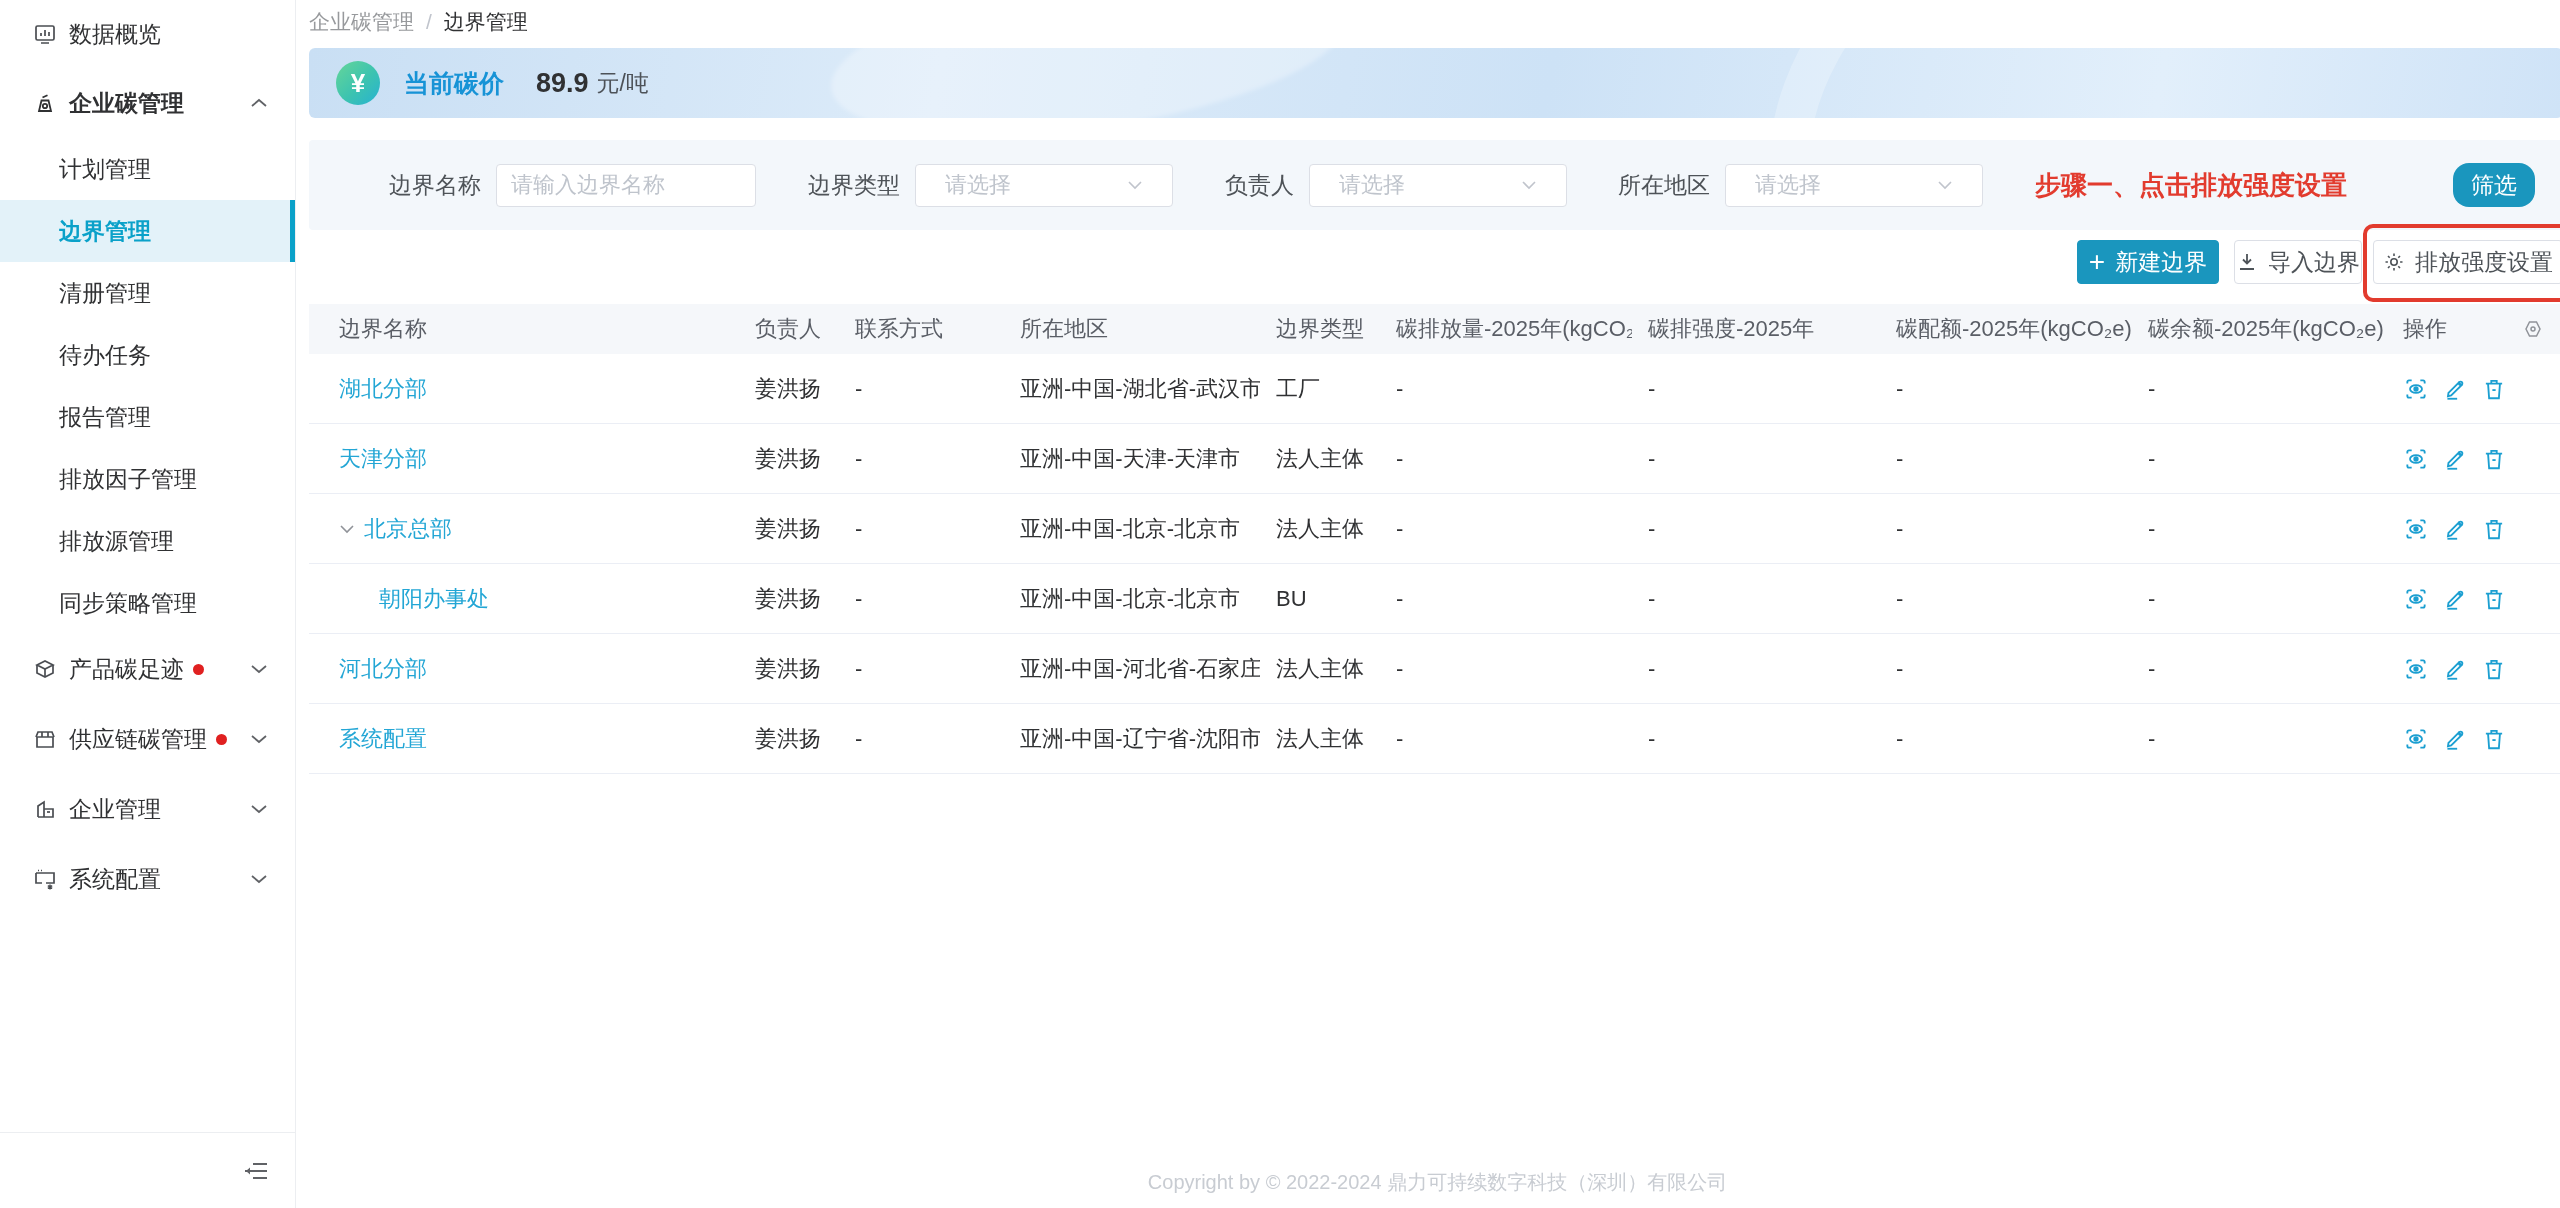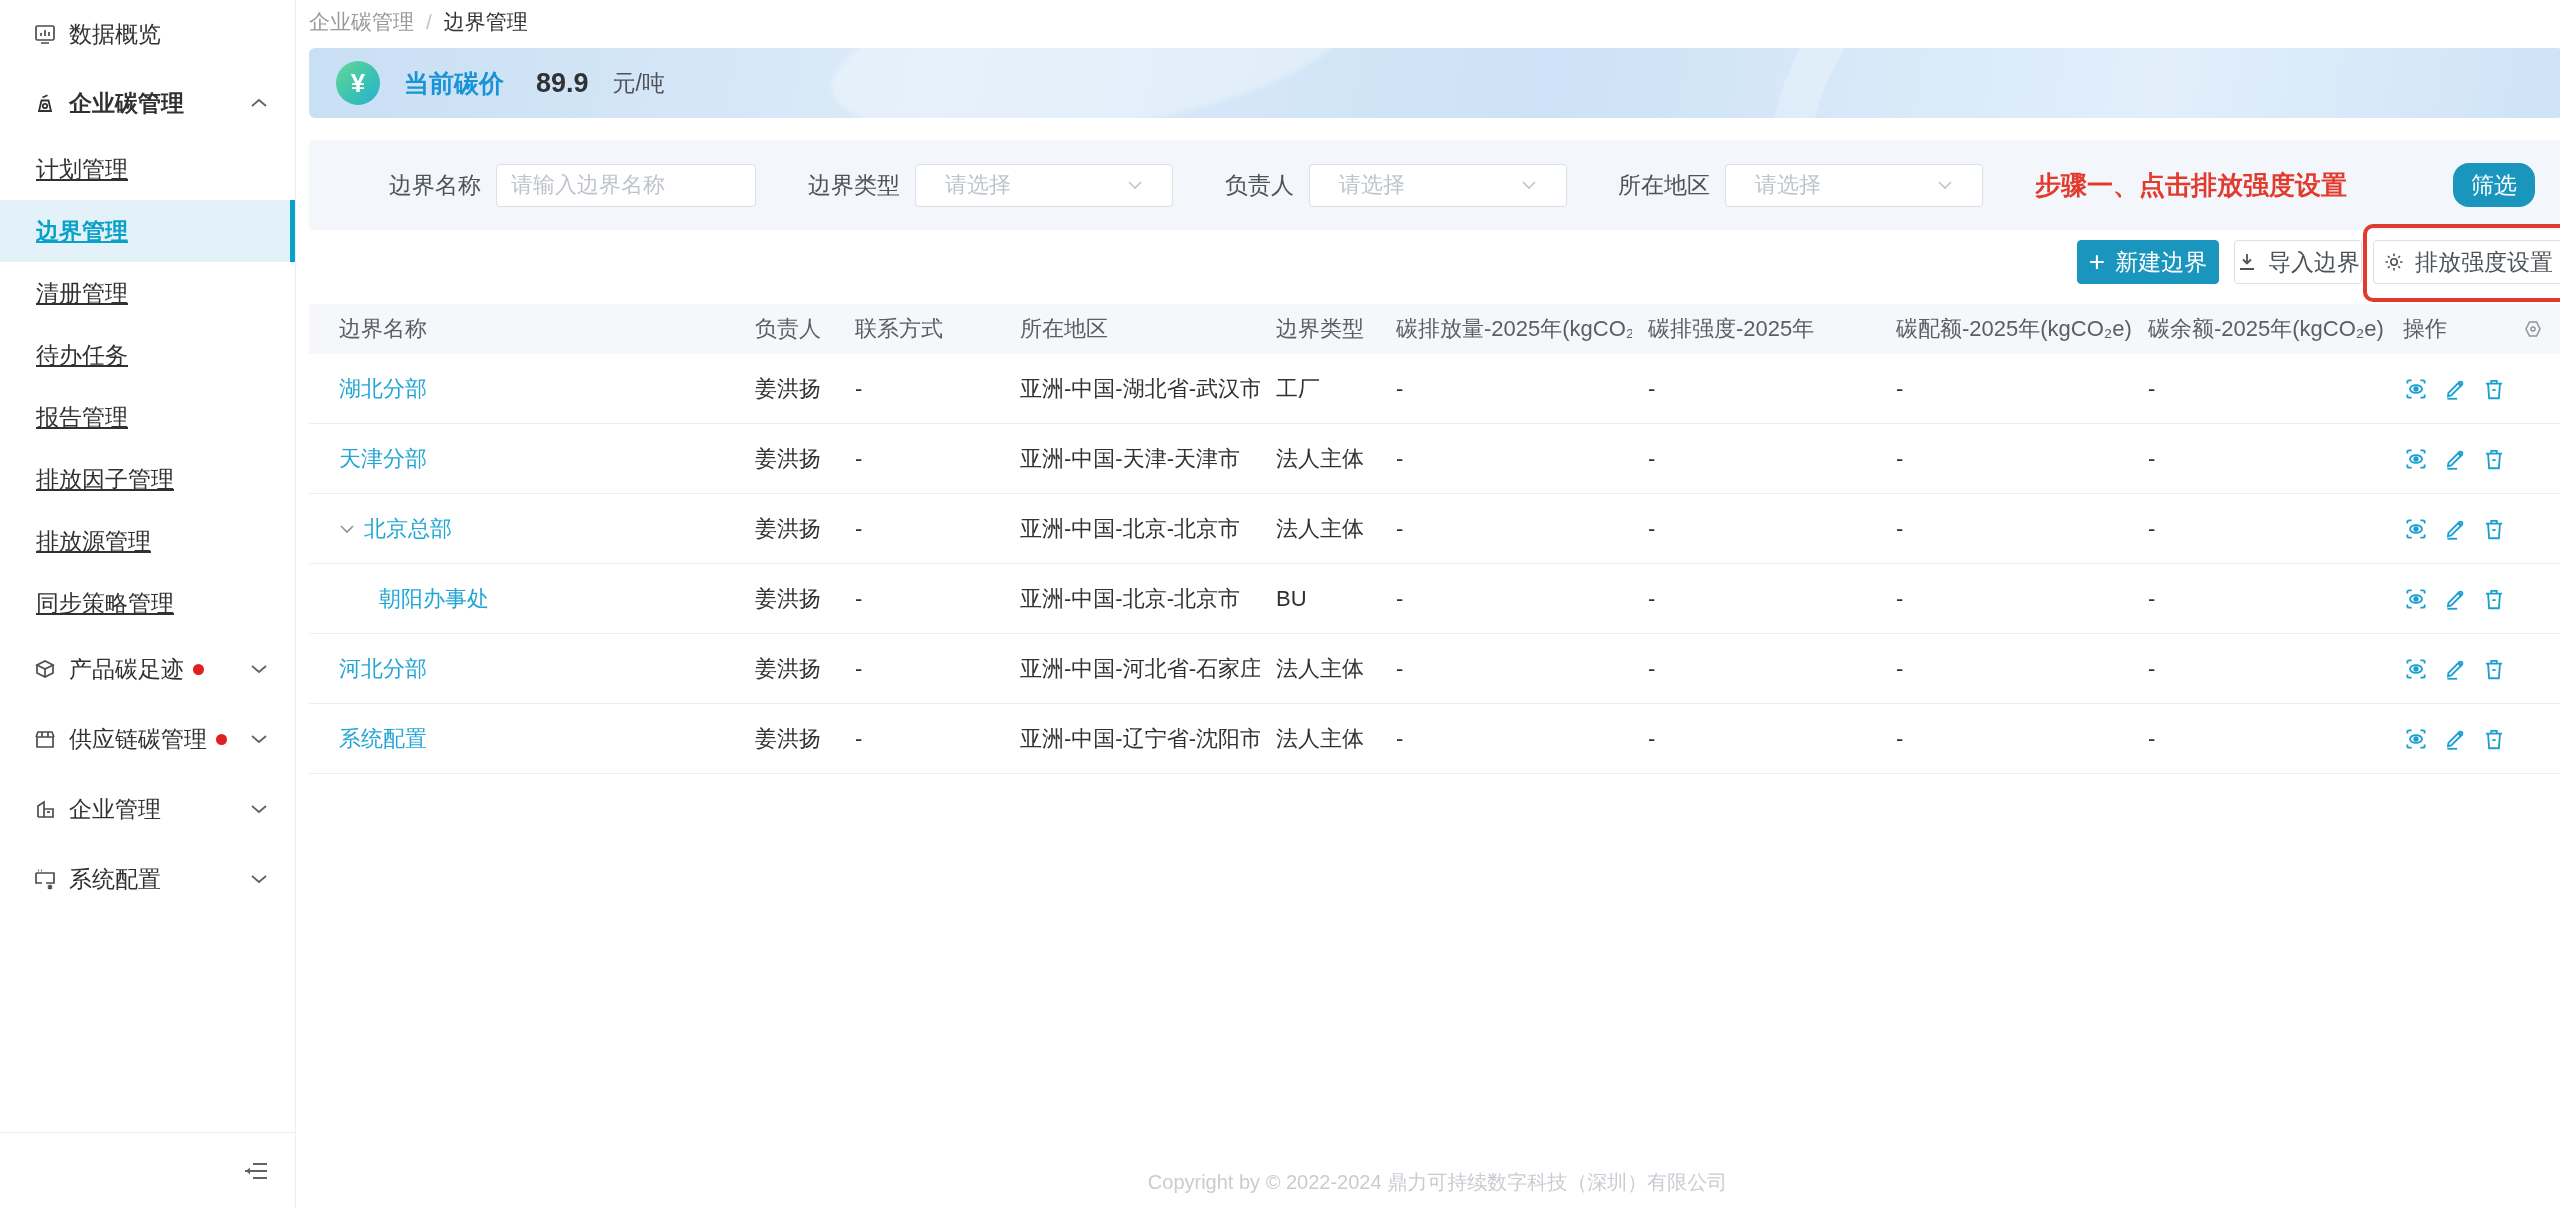--- a/index.html
+++ b/index.html
@@ -9,22 +9,22 @@
 
   
   .sidebar { width:296px; height:100%; background:#fff; border-right:1px solid #ecEEf1;
     position:relative; flex-shrink:0; }
   .side-item { display:flex; align-items:center; height:70px; padding:0 26px 0 33px;
     font-size:23px; color:#303133; cursor:pointer; }
   .side-item.first { height:68px; }
   .side-item .s-icon { width:24px; height:24px; margin-right:12px; flex-shrink:0; display:flex; }
   .side-item .chev { margin-left:auto; display:flex; }
   .side-item.bold { font-weight:700; }
-  .sub-item { display:flex; align-items:center; height:62px; padding-left:36px;
-    font-size:23px; color:#303133; cursor:pointer; position:relative;text-decoration:underline; }
+  .sub-item { display:flex; align-items:center; height:62px; padding-left:59px;
+    font-size:23px; color:#303133; cursor:pointer; position:relative; }
   .sub-item.active { background:#e3f2f9; color:#0aa1c9; font-weight:700;
     border-right:5px solid #0aa1c9; }
   .red-dot { width:11px; height:11px; border-radius:50%; background:#e02020;
     margin-left:9px; flex-shrink:0; }
   .side-bottom { position:absolute; bottom:0; left:0; right:0; height:76px;
     border-top:1px solid #eceef1; display:flex; align-items:center; justify-content:flex-end;
     padding-right:26px; }
 
   
   .main { flex:1; position:relative; background:#fff; }
@@ -39,21 +39,21 @@
     display:flex; align-items:center; padding-left:27px; }
   .banner::before { content:""; position:absolute; right:-180px; top:-260px; width:900px; height:560px;
     border-radius:50%; border:40px solid rgba(255,255,255,.25); transform:rotate(-12deg); }
   .banner::after { content:""; position:absolute; left:520px; top:-70px; width:520px; height:150px;
     border-radius:50%; background:rgba(255,255,255,.30); transform:rotate(-8deg); filter:blur(2px); }
   .yen-badge { width:44px; height:44px; border-radius:50%; color:#fff; font-size:26px; font-weight:700;
     background:linear-gradient(135deg,#66d699 0%,#3cc3b0 55%,#27b2d2 100%);
     display:flex; align-items:center; justify-content:center; z-index:1; }
   .banner-label { margin-left:24px; font-size:25px; font-weight:700; color:#1793d6; z-index:1; }
   .banner-value { margin-left:32px; font-size:27px; font-weight:700; color:#303133; z-index:1; }
-  .banner-unit { margin-left:24px; font-size:23px; color:#4d5258; z-index:1; }
+  .banner-unit { margin-left:8px; font-size:23px; color:#4d5258; z-index:1; }
 
   
   .filter-bar { margin-top:22px; height:90px; background:#f3f7fb; border-radius:4px;
     display:flex; align-items:center; padding:0 28px 0 80px; }
   .f-group { display:flex; align-items:center; margin-right:52px; }
   .f-group.owner { margin-right:51px; }
   .f-label { font-size:23px; color:#4e5358; margin-right:15px; white-space:nowrap; }
   .f-input { width:260px; height:43px; background:#fff; border:1px solid #dcdfe6; border-radius:4px;
     font-size:22px; padding:0 14px; color:#303133; outline:none;
     font-family:"Liberation Sans","DejaVu Sans",sans-serif; }

